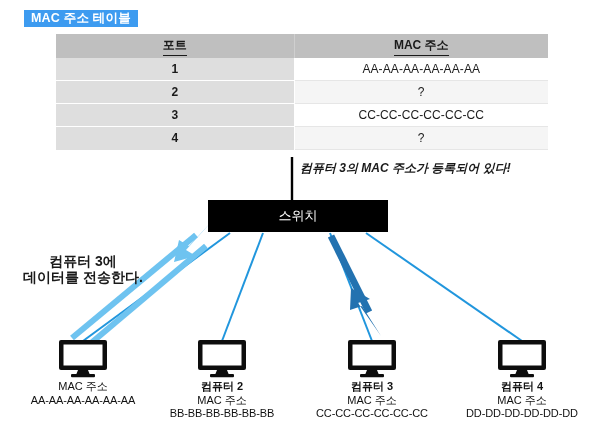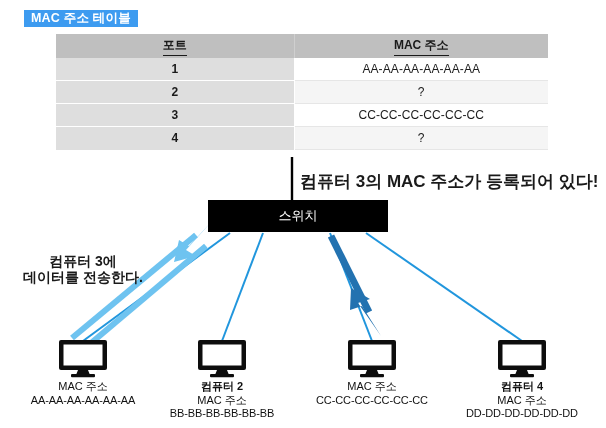--- a/index.html
+++ b/index.html
@@ -87,25 +87,26 @@
     font-weight: normal;
     letter-spacing: 0.1px;
   }
   .mac-table tbody tr.alt td.td-mac { background: #f5f5f5; }
   .mac-table tbody tr:last-child td.td-mac { border-bottom: 1px solid #e6e6e6; }
 
   
   .note-table {
     position: absolute;
     left: 300px;
-    top: 170px;
-    font-size: 17px;
+    top: 160px;
+    font-size: 12px;
     font-weight: bold;
     color: #1a1a1a;
     white-space: nowrap;
+    font-style: italic;
   }
 
   
   .switch-box {
     position: absolute;
     left: 208px;
     top: 200px;
     width: 180px;
     height: 32px;
     background: #000000;
@@ -261,20 +262,21 @@
   </div>
 
   <div class="computer" style="left:302px">
     <svg class="mon" width="54" height="40" viewBox="0 0 54 40">
       <rect x="3" y="2" width="48" height="30" rx="2" ry="2" fill="#0d0d0d"></rect>
       <rect x="7.5" y="6.5" width="39" height="21" fill="#ffffff"></rect>
       <path d="M 22 32 L 32 32 L 34 37 L 20 37 Z" fill="#0d0d0d"></path>
       <rect x="15" y="36" width="24" height="3.2" rx="1" fill="#0d0d0d"></rect>
     </svg>
     <div class="cap">
+      <span class="nm">컴퓨터 3</span>
       <span class="ml">MAC 주소</span>
       <span class="mv">CC-CC-CC-CC-CC-CC</span>
     </div>
   </div>
 
   <div class="computer" style="left:452px">
     <svg class="mon" width="54" height="40" viewBox="0 0 54 40">
       <rect x="3" y="2" width="48" height="30" rx="2" ry="2" fill="#0d0d0d"></rect>
       <rect x="7.5" y="6.5" width="39" height="21" fill="#ffffff"></rect>
       <path d="M 22 32 L 32 32 L 34 37 L 20 37 Z" fill="#0d0d0d"></path>

